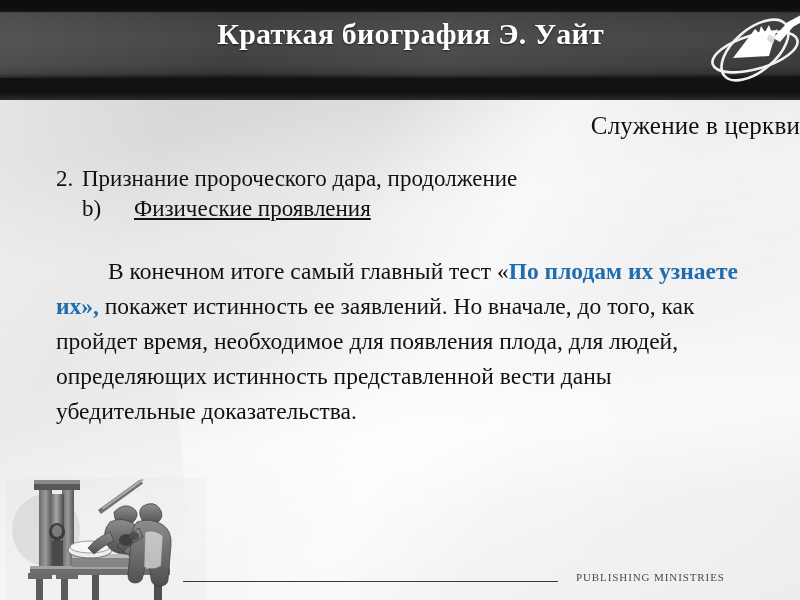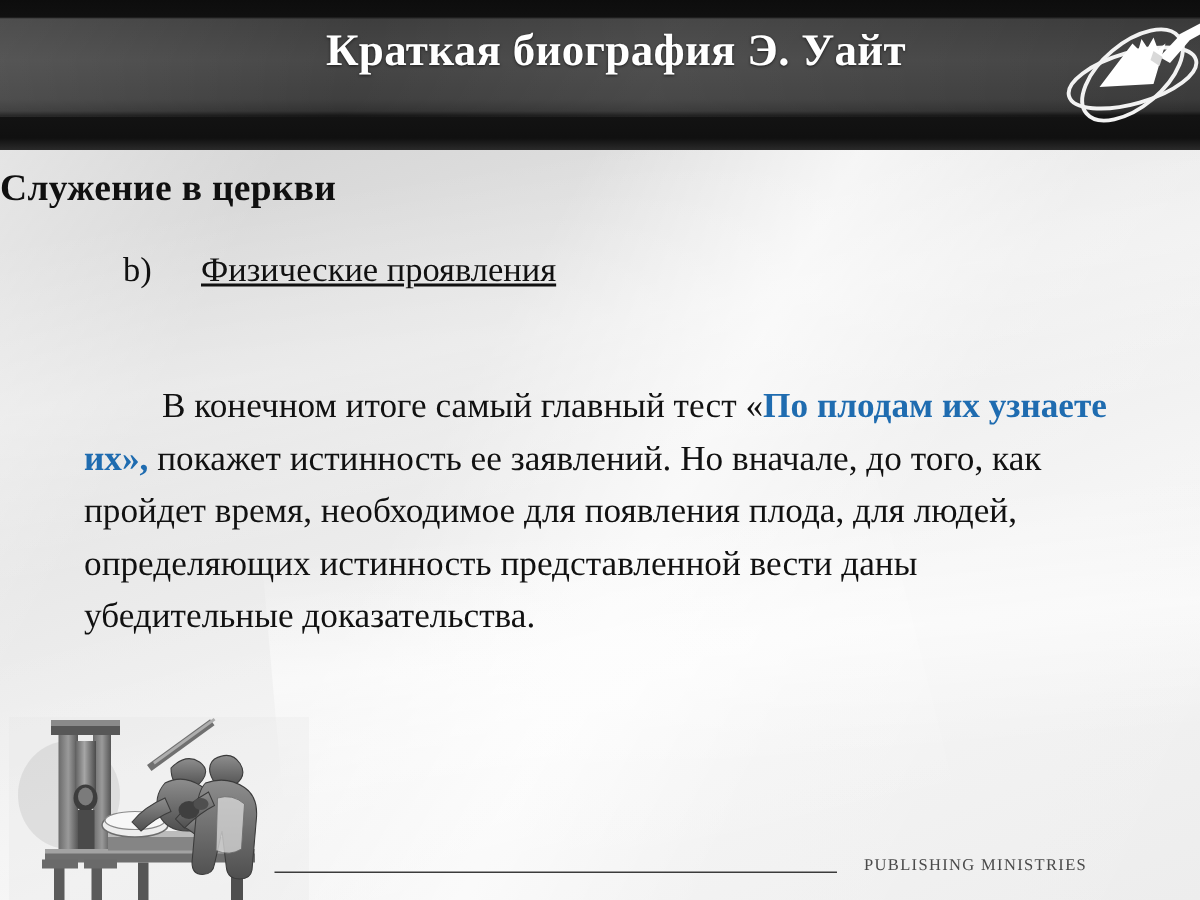--- a/index.html
+++ b/index.html
@@ -94,23 +94,23 @@
     width: 108px;
     height: 76px;
   }
 
   
   .content-title {
     position: absolute;
     left: 0;
     top: 112px;
     width: 800px;
-    text-align: left;
+    text-align: right;
     font-size: 25px;
-    font-weight: bold;
+    font-weight: normal;
     color: #101010;
     letter-spacing: .2px;
   }
 
   .list {
     position: absolute;
     left: 56px;
     top: 165px;
     width: 700px;
   }
@@ -203,20 +203,23 @@
         <g fill="#d9d9d9">
           <path d="M66 26 L72 30 L70 36 L64 32 Z"></path>
         </g>
       </svg>
     </div>
   </div>
 
   <div class="content-title">Служение в церкви</div>
 
   <div class="list">
+    <div class="list-item-1">
+      <span class="marker">2.</span><span>Признание пророческого дара, продолжение</span>
+    </div>
     <div class="list-item-2">
       <span class="marker">b)</span><span>Физические проявления</span>
     </div>
   </div>
 
   <div class="paragraph"><span>В конечном итоге самый главный тест «</span><span class="quote">По плодам их узнаете их»,</span><span> покажет истинность ее заявлений. Но вначале, до того, как пройдет время, необходимое для  появления плода, для людей, определяющих истинность представленной вести даны  убедительные доказательства.</span></div>
 
   <div class="press">
     <svg viewBox="0 0 200 130" width="200" height="130" aria-hidden="true">
       <defs>

